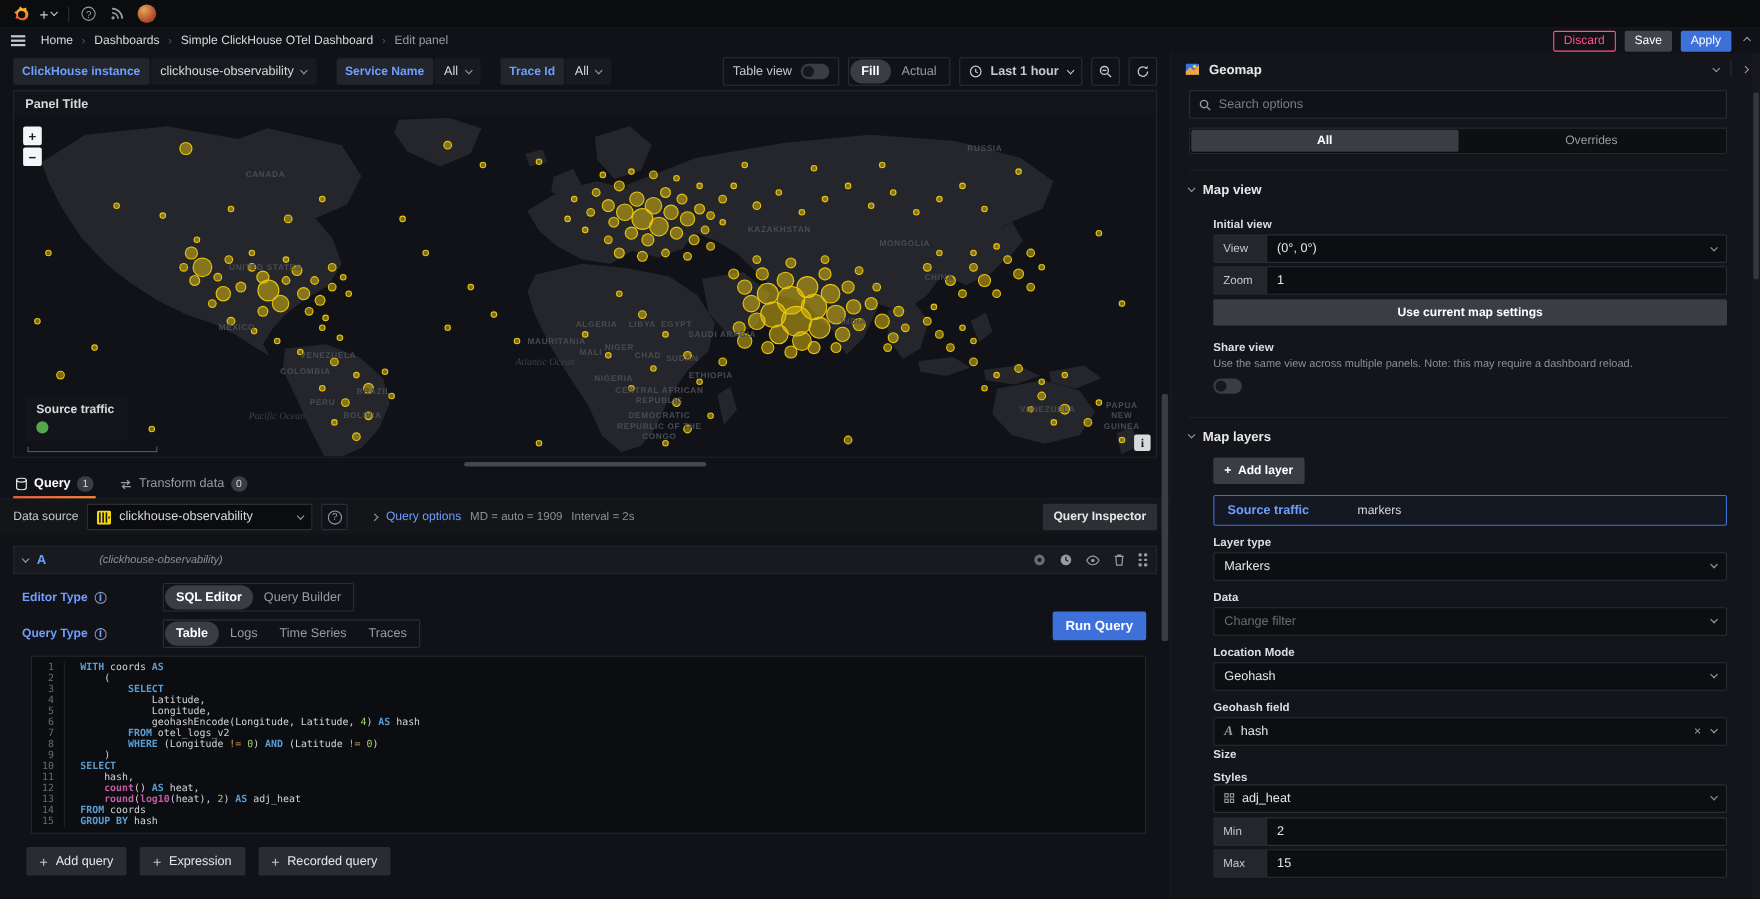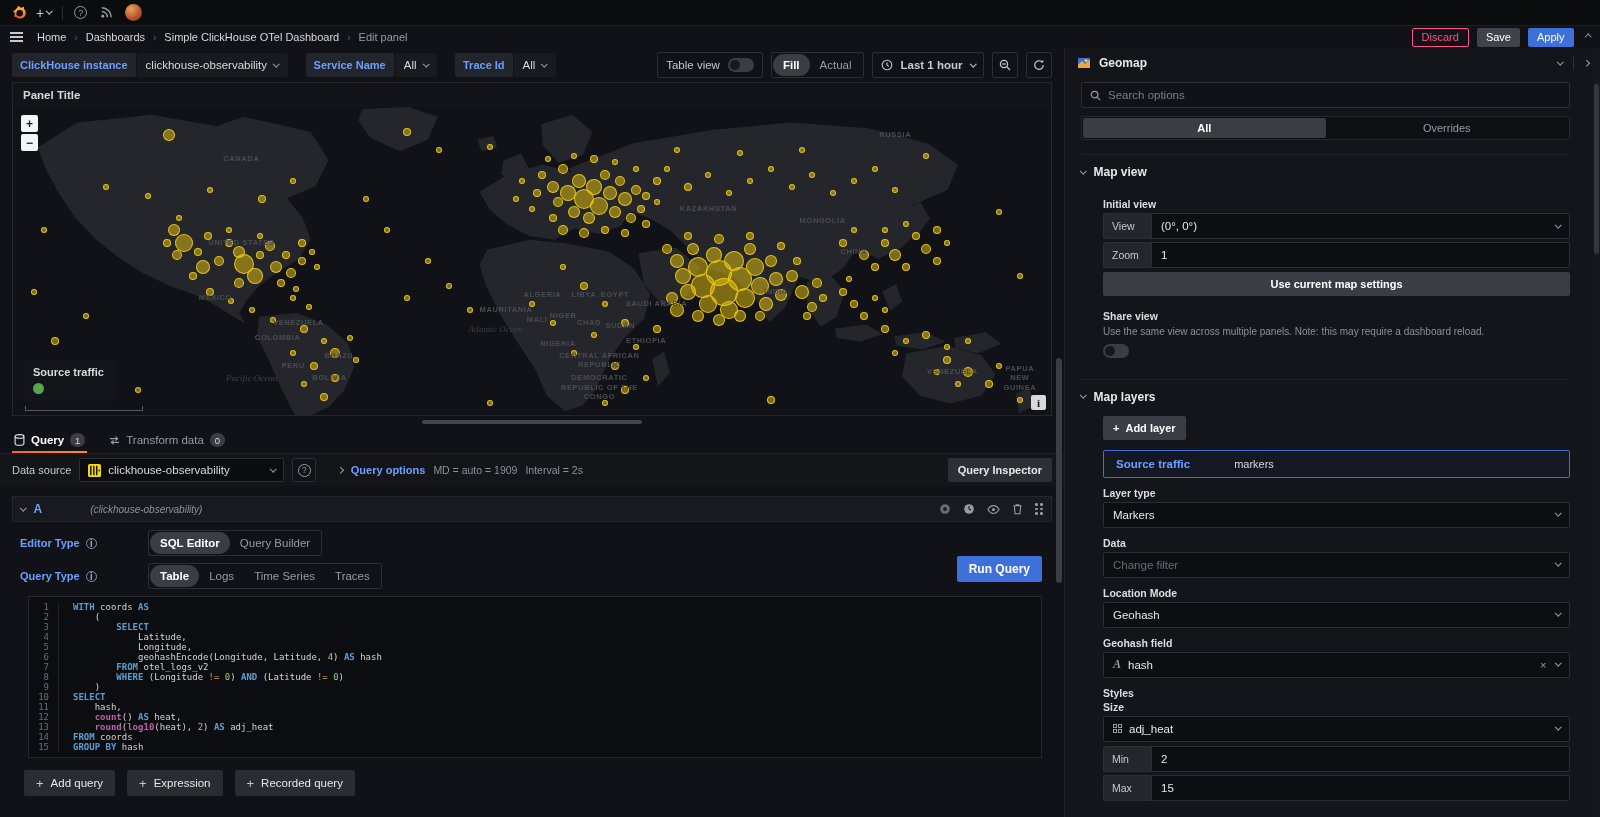--- a/index.html
+++ b/index.html
@@ -79,21 +79,21 @@
   .qtab.active{color:#fff;font-weight:bold;}
   .qtab.active:after{content:"";position:absolute;left:0;right:0;bottom:0;height:2px;background:linear-gradient(90deg,#f55f3e,#ff8833);}
   .badge{min-width:15px;height:14px;border-radius:8px;background:#3a3d44;color:#d8d9da;font-size:9.5px;display:inline-flex;align-items:center;justify-content:center;padding:0 4px;font-weight:normal;}
   
   .dsrow{height:32px;display:flex;align-items:center;padding:0 12px;gap:8px;background:#141518;}
   .dslabel{font-size:11px;color:#c7c8cc;}
   .dssel{height:24px;background:#0b0c0e;border:1px solid #2c2e36;border-radius:2px;display:inline-flex;align-items:center;gap:7px;padding:0 8px;min-width:205px;cursor:pointer;}
   .dssel span{font-size:11.5px;color:#d8d9da;}
   .dssel .chev{margin-left:auto;color:#9a9ba1;}
   .qopts{display:flex;align-items:center;gap:8px;margin-left:14px;}
-  .qopts .lnk{color:#6e9fff;font-size:11px;font-weight:bold;cursor:pointer;}
+  .qopts .lnk{color:#6e9fff;font-size:11px;font-weight:normal;cursor:pointer;}
   .meta{color:#8e9097;font-size:10.5px;}
   .inspector{margin-left:auto;height:24px;background:#2d2f35;border-radius:2px;color:#e6e7e8;font-size:11px;display:inline-flex;align-items:center;padding:0 10px;cursor:pointer;font-weight:bold;}
   
   .qcard{margin:10px 12px 0;}
   .qheader{height:26px;background:#181a20;border:1px solid #24262b;display:flex;align-items:center;padding:0 8px;gap:8px;}
   .qname{color:#6e9fff;font-weight:bold;font-size:12px;}
   .qhint{color:#8e9097;font-style:italic;font-size:10px;margin-left:40px;}
   .qicons{margin-left:auto;display:flex;align-items:center;gap:12px;color:#9a9ba1;}
   .grip{display:inline-grid;grid-template-columns:3px 3px;gap:2px;}
   .grip i{width:2.5px;height:2.5px;border-radius:50%;background:#9a9ba1;}
@@ -793,22 +793,22 @@
             <div class="flabel">Geohash field</div>
             <div class="oselect">
               <span class="fielda">A</span>
               <span>hash</span>
               <span class="right">
                   <span class="xg">×</span>
                   <i class="chev down sm"></i>
                 </span>
             </div>
 
+            <div class="flabel" style="margin-top:2px;">Size</div>
             <div class="flabel" style="margin-bottom:0;">Styles</div>
-            <div class="flabel" style="margin-top:2px;">Size</div>
             <div class="oselect">
               <span class="gridic">
                   <i></i>
                   <i></i>
                   <i></i>
                   <i></i>
                 </span>
               <span>adj_heat</span>
               <span class="right">
                   <i class="chev down sm"></i>

